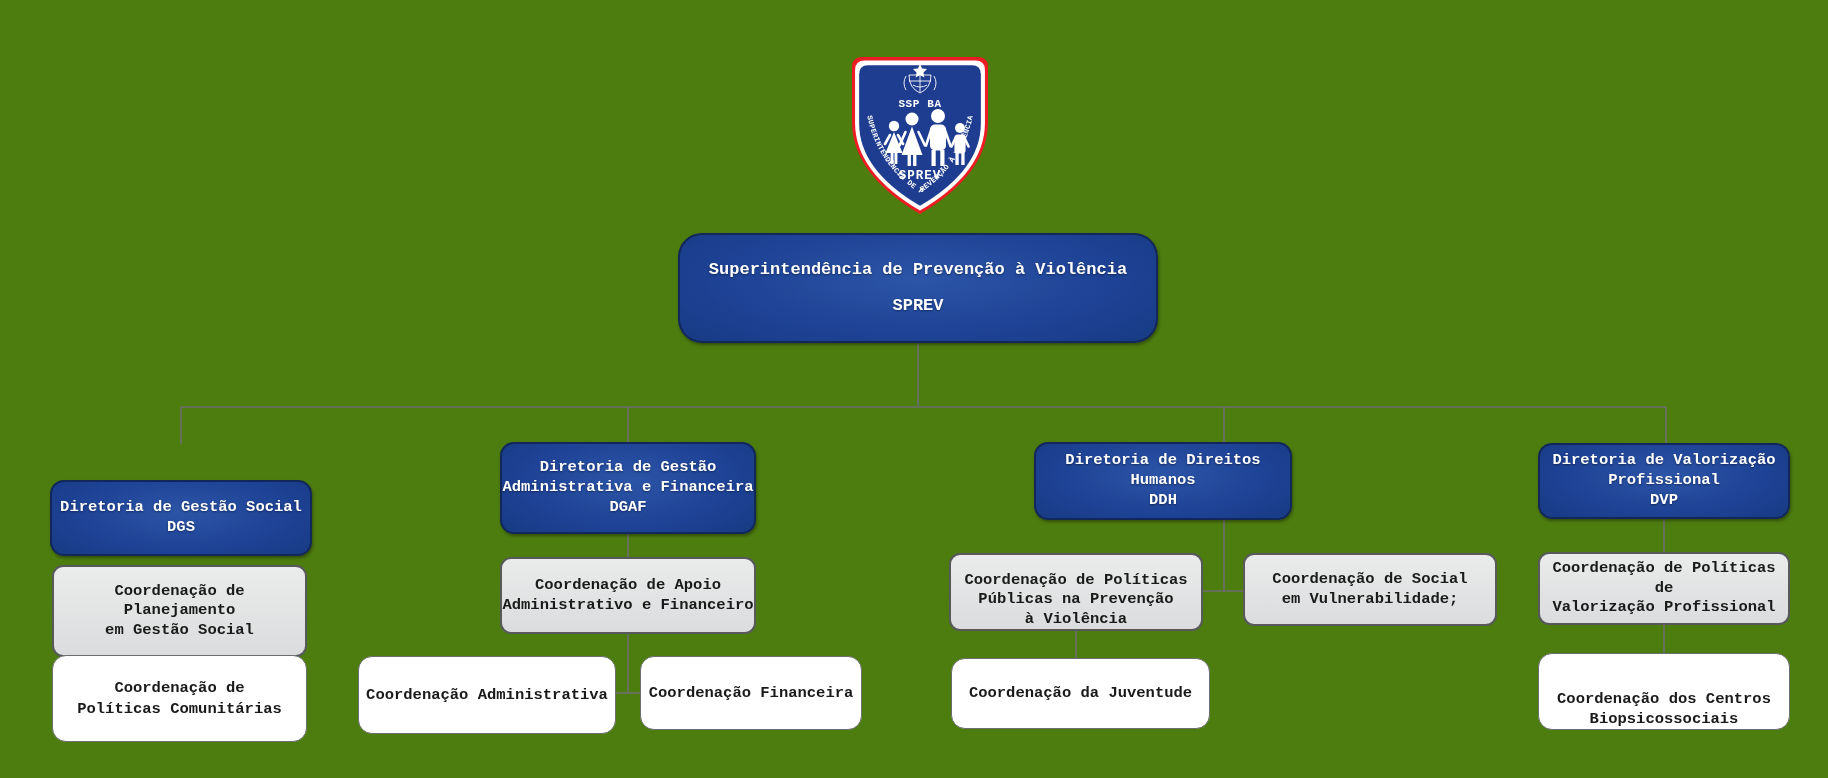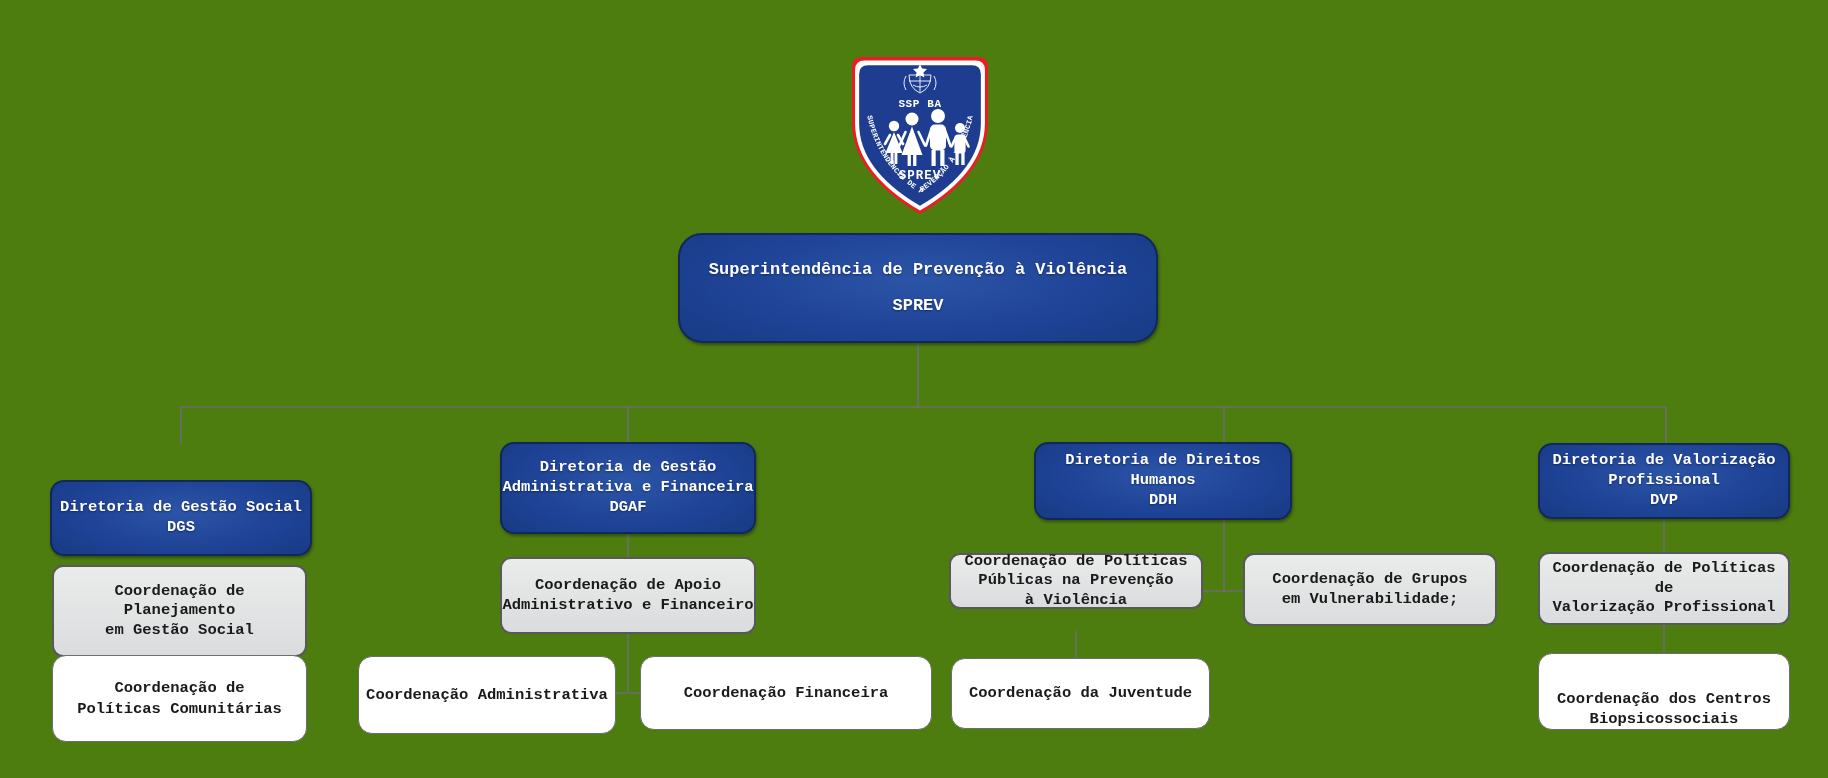--- a/index.html
+++ b/index.html
@@ -178,46 +178,46 @@
   <div class="box gray" style="left:52px;top:556px;width:255px;height:92px;margin-top:9px;">
     <div class="lines">Coordenação de Planejamento
 em Gestão Social</div>
   </div>
 
   <div class="box gray" style="left:500px;top:557px;width:256px;height:77px;">
     <div class="lines">Coordenação de Apoio
 Administrativo e Financeiro</div>
   </div>
 
-  <div class="box gray" style="left:949px;top:553px;width:254px;height:56px;">
+  <div class="box gray" style="left:949px;top:553px;width:254px;height:78px;justify-content:flex-end;">
     <div class="lines">Coordenação de Políticas
 Públicas na Prevenção
 à Violência</div>
   </div>
 
   <div class="box gray" style="left:1243px;top:553px;width:254px;height:73px;">
-    <div class="lines">Coordenação de Grupos
+    <div class="lines">Coordenação de Social
 em Vulnerabilidade;</div>
   </div>
 
   <div class="box gray" style="left:1538px;top:552px;width:252px;height:73px;">
     <div class="lines">Coordenação de Políticas de
 Valorização Profissional</div>
   </div>
 
   <div class="box white" style="left:52px;top:655px;width:255px;height:87px;">
     <div class="lines">Coordenação de
 Políticas Comunitárias</div>
   </div>
 
   <div class="box white" style="left:358px;top:656px;width:258px;height:78px;">
     <div class="lines">Coordenação Administrativa</div>
   </div>
 
-  <div class="box white" style="left:640px;top:656px;width:292px;height:74px;">
+  <div class="box white" style="left:640px;top:656px;width:222px;height:74px;">
     <div class="lines">Coordenação Financeira</div>
   </div>
 
   <div class="box white" style="left:951px;top:658px;width:259px;height:71px;">
     <div class="lines">Coordenação da Juventude</div>
   </div>
 
   <div class="box white" style="left:1538px;top:653px;width:252px;height:77px;justify-content:flex-end;">
     <div class="lines">Coordenação dos Centros
 Biopsicossociais</div>

